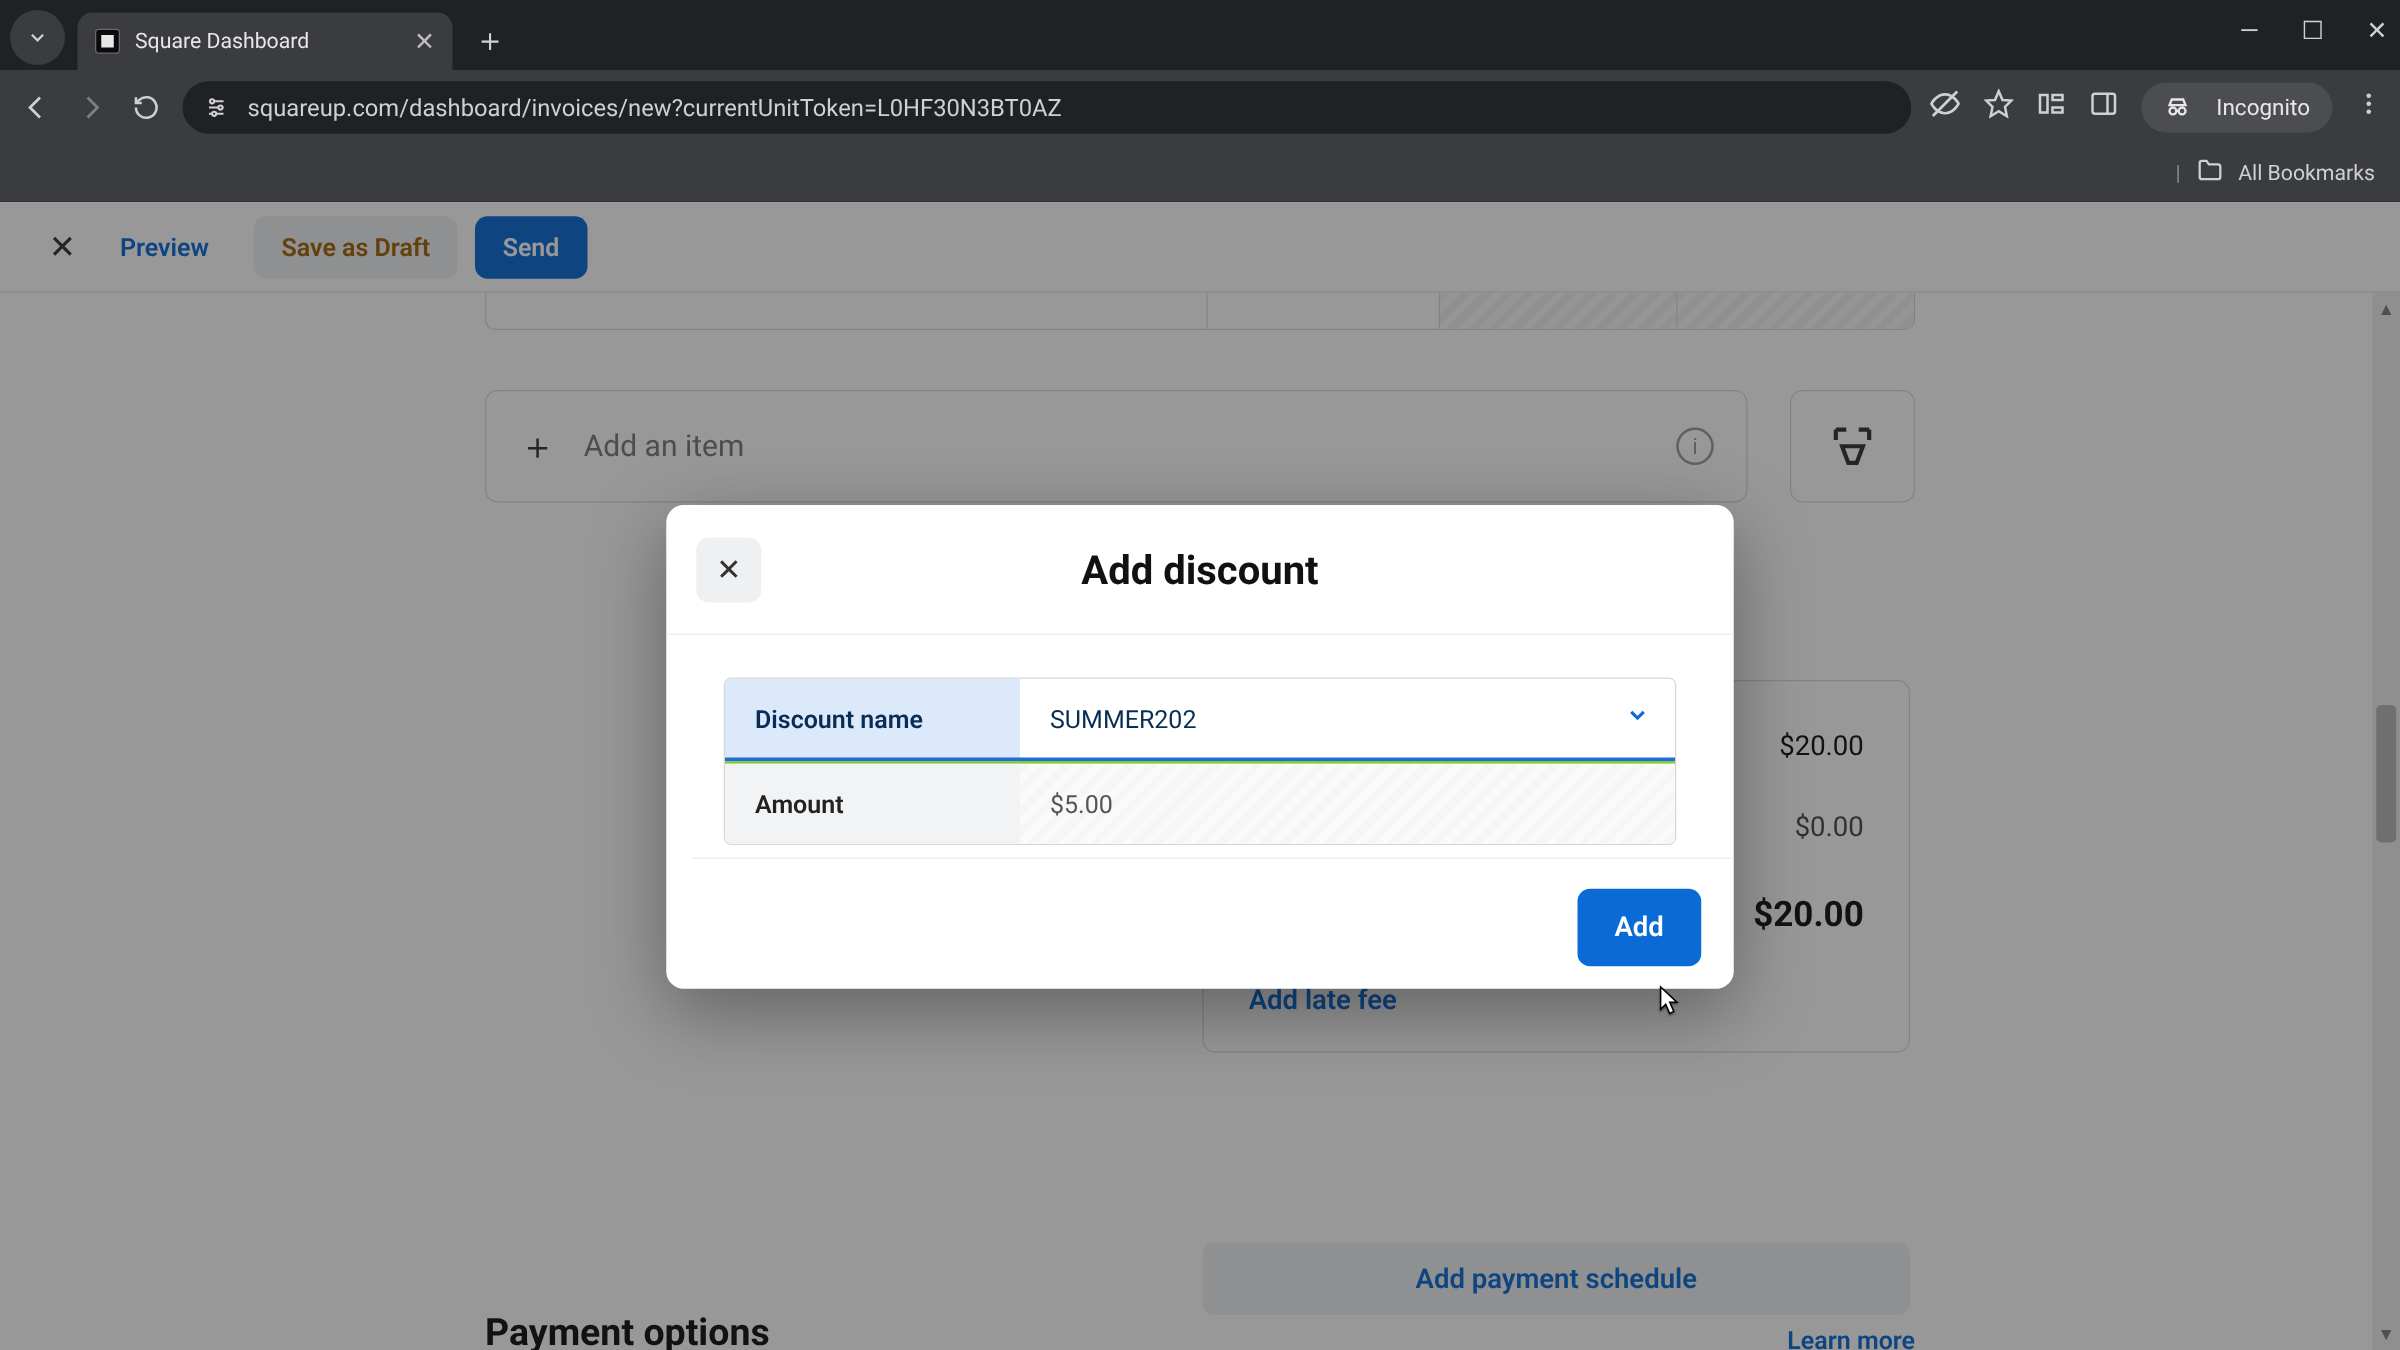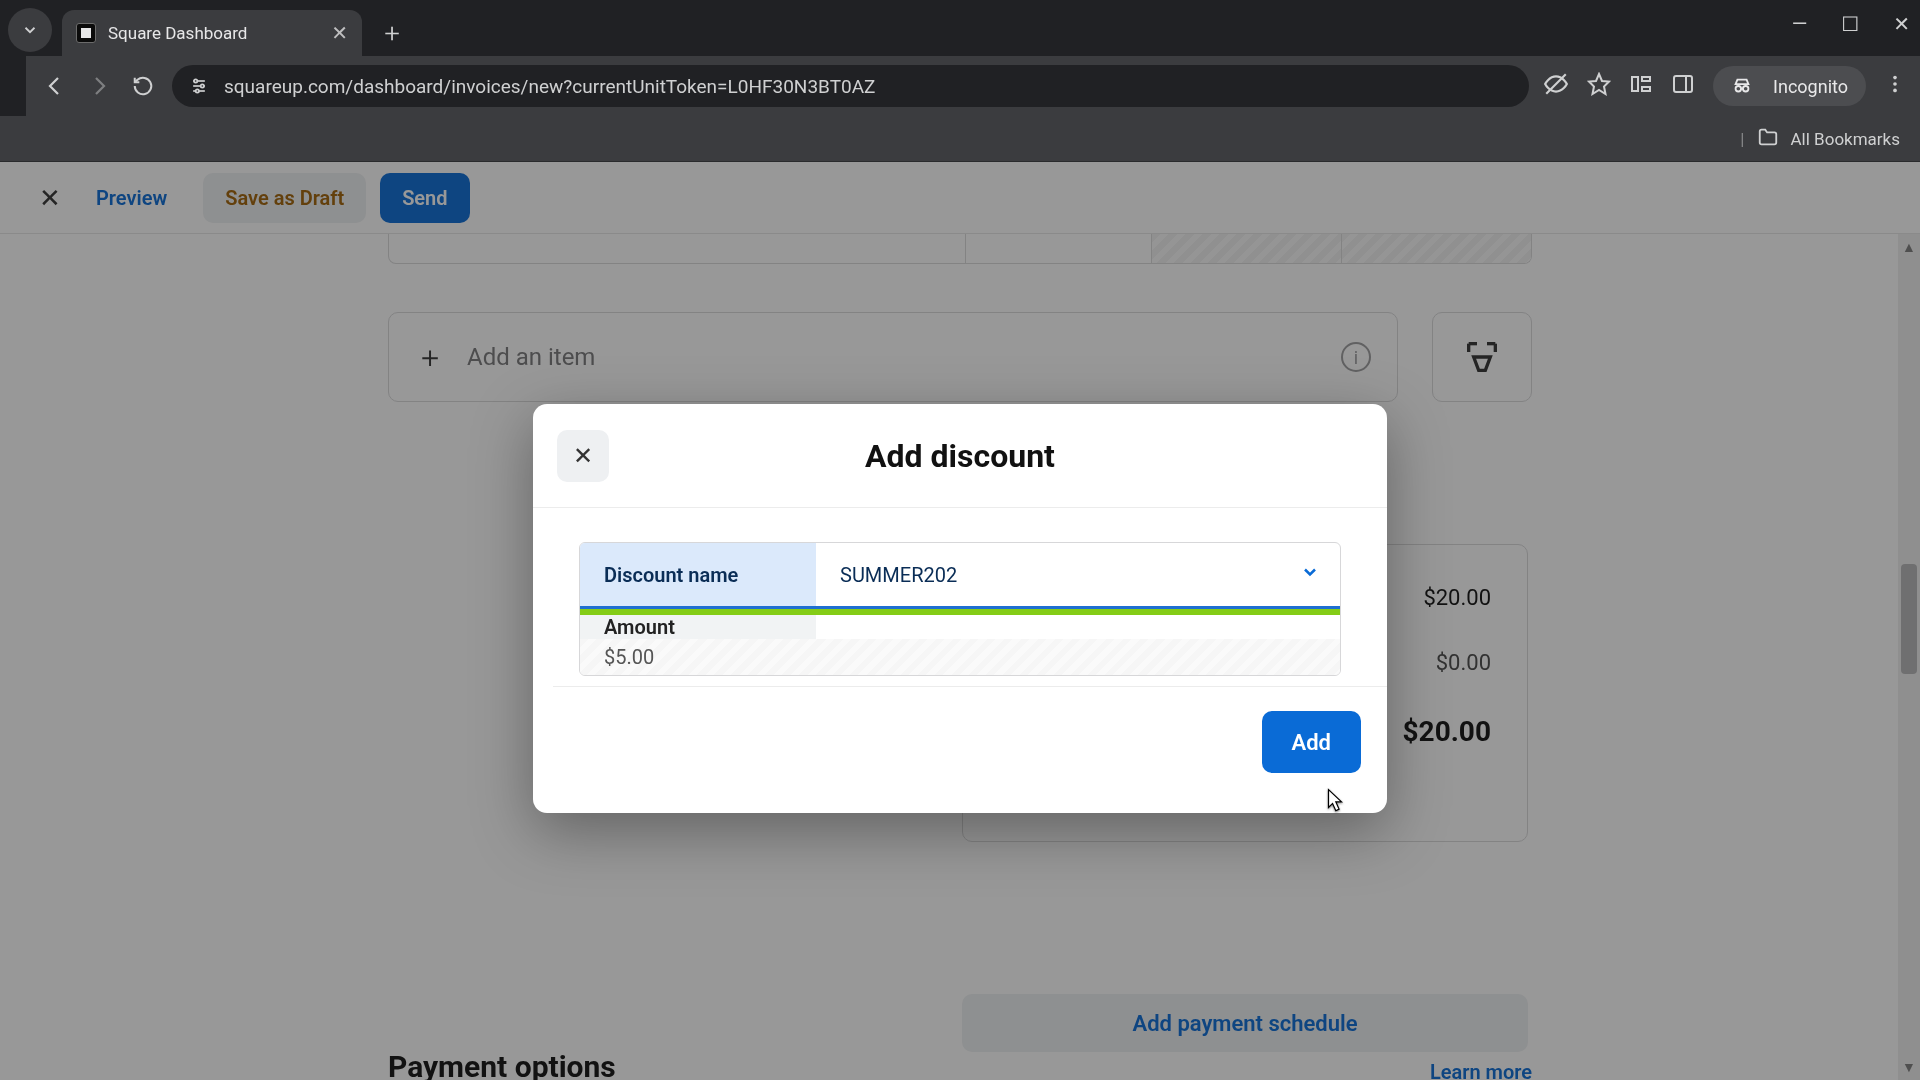--- a/index.html
+++ b/index.html
@@ -25,21 +25,21 @@
 .tab .fav { width:20px; height:20px; background:#0b0b0b; border:1px solid #6b6b6b; border-radius:3px; display:flex; align-items:center; justify-content:center;}
 .tab .fav::after{content:""; width:10px; height:10px; background:#e7e7e8;}
 .tab .tab-x { margin-left:auto; font-size:20px; color:#bfbfc0; }
 .tab-plus { width:40px; height:40px; margin-left:10px; margin-bottom:4px;
   display:flex; align-items:center; justify-content:center; color:#cfd0d1; font-size:26px;}
 .win-controls { position:absolute; right:10px; top:12px; display:flex; gap:34px; color:#cfd0d1; }
 .win-controls span { font-size:20px; }
 
 .addrbar {
   height: 60px; background: #3b3c3f; display:flex; align-items:center;
-  padding: 0 14px; gap: 14px; color:#cfd0d1;margin-left:26px;
+  padding: 0 14px; gap: 14px; color:#cfd0d1;
 }
 .nav-ico { width:30px; display:flex; justify-content:center; font-size:24px;}
 .nav-ico.dim{ opacity: .45;}
 .omnibox {
   flex:1; height:42px; background:#202124; border-radius:22px;
   display:flex; align-items:center; padding:0 16px; gap:14px; color:#cfd0d1;
   font-size:19px;
 }
 .omnibox .site-chip{ width:22px; height:22px; display:flex; align-items:center; justify-content:center;}
 .addr-right { display:flex; align-items:center; gap:18px; font-size:22px;}
@@ -151,36 +151,36 @@
   display:flex; align-items:center; justify-content:center; font-size:24px; color:#333;
 }
 .m-title{ flex:1; text-align:center; font-size:32px; font-weight:700; color:#111;}
 .m-spacer{ width:52px;}
 
 .modal-body{ padding: 34px 46px 10px 46px;}
 .field-table{
   width:100%; border:1px solid #d7d7d9; border-radius:6px; overflow:hidden;
 }
 .field-row{ display:flex; height:66px; }
-.field-row + .field-row{ border-top:6px solid #84cc16;flex-direction:column;}
+.field-row + .field-row{ border-top:2px solid #84cc16;}
 .field-label{
   width:236px; padding:0 24px; display:flex; align-items:center;
   font-size:20px; font-weight:600; color:#222;
 }
 .field-val{
   flex:1; display:flex; align-items:center; padding:0 24px;
   font-size:20px; color:#333; position:relative;
 }
 .row-active .field-label{ background:#dbe9fb; border-bottom:3px solid #1f6fd1; color:#0a2d56;}
 .row-active .field-val{ border-bottom:3px solid #1f6fd1; color:#0a2d56;}
 .field-val .chev{ position:absolute; right:20px; color:#0a6bd6; font-size:20px;}
 .row-amount .field-label{ background:#f1f3f4;}
 .row-amount .field-val{ background:repeating-linear-gradient(135deg,#f6f6f6 0 6px,#fafafa 6px 12px); color:#555;text-align:right;}
 
-.modal-foot{ padding: 24px 26px 40px 26px; display:flex; justify-content:flex-end; border-top:1px solid #ececec;margin-left:20px;}
+.modal-foot{ padding: 24px 26px 18px 26px; display:flex; justify-content:flex-end; border-top:1px solid #ececec;margin-left:20px;}
 .modal-foot .btn-primary{ height:62px; padding:0 30px; font-size:22px; border-radius:10px;}
 
 
 .cursor{
   position:absolute; width:26px; height:26px; pointer-events:none;
 }
 .cursor svg{ filter: drop-shadow(0 1px 1px rgba(0,0,0,.5)); }
 
 
 .vscroll{

